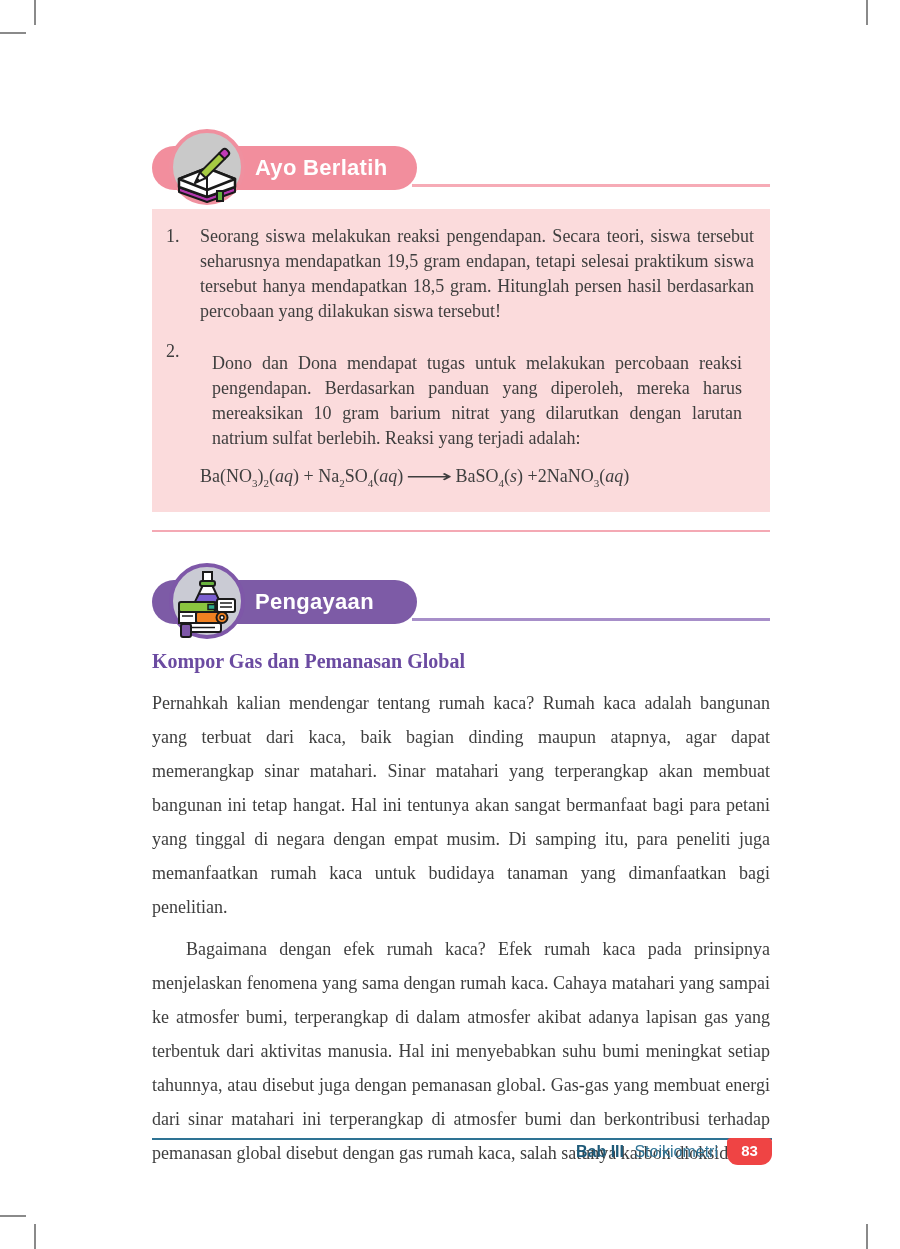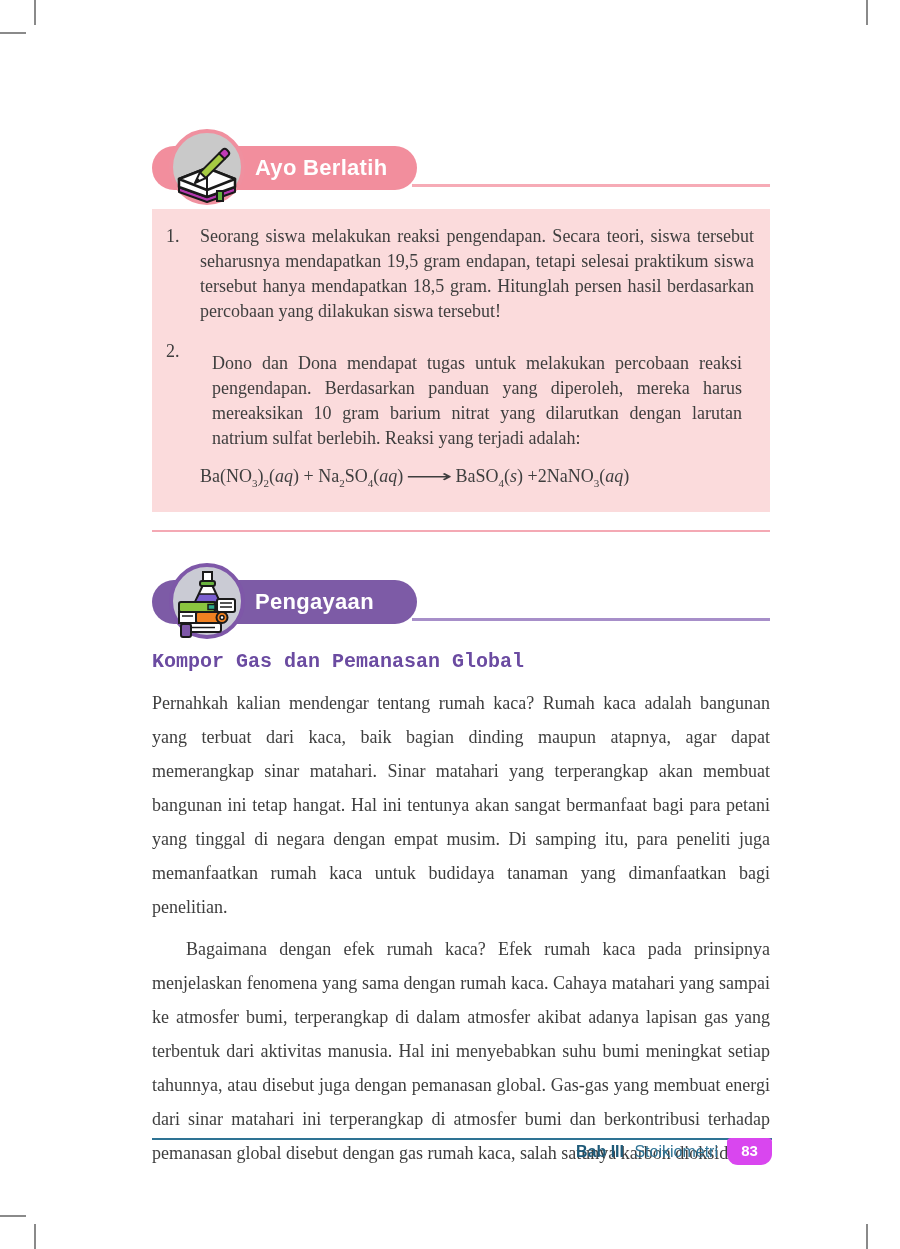--- a/index.html
+++ b/index.html
@@ -40,32 +40,32 @@
   .equation .it{font-style:italic;}
   .equation .eq-arrow{display:inline-block;font-family:"DejaVu Sans", sans-serif;
         transform:scaleX(1.9);margin:0 14px;font-size:17px;}
 
   
   .pink-sep{margin-top:18px;height:2px;background:#f4a9b4;}
 
   .enrich{margin-top:48px;}
 
   
-  .section-heading{margin:26px 0 0 0;font-family:Liberation Mono, monospace;font-weight:bold;
+  .section-heading{margin:26px 0 0 0;font-family:Liberation Serif, serif;font-weight:bold;
         font-size:20px;color:#6b4ba1;}
   .para{margin:13px 0 0 0;font-size:18px;line-height:34px;text-align:justify;}
   .para.indent{text-indent:34px;margin-top:8px;}
 
   
   .footer-line{position:absolute;left:152px;top:1138px;width:620px;height:2px;background:#2e7394;}
   .footer-text{position:absolute;left:152px;top:1143px;width:566px;text-align:right;
         font-family:"Liberation Sans", sans-serif;font-size:16px;}
   .chapter-label{font-weight:bold;color:#1e5a78;}
   .chapter-title{color:#2e7394;margin-left:6px;}
-  .page-badge{position:absolute;left:727px;top:1138px;width:45px;height:27px;background:#d946ef;
+  .page-badge{position:absolute;left:727px;top:1138px;width:45px;height:27px;background:#ef4444;
         border-radius:4px 4px 11px 11px;color:#ffffff;text-align:center;line-height:26px;
         font-family:"Liberation Sans", sans-serif;font-weight:bold;font-size:15px;}
 </style>
 </head>
 <body>
 
 <div class="page">
 
   <div class="crop v" style="left:34px;top:0;"></div>
   <div class="crop h" style="left:0;top:32px;"></div>

